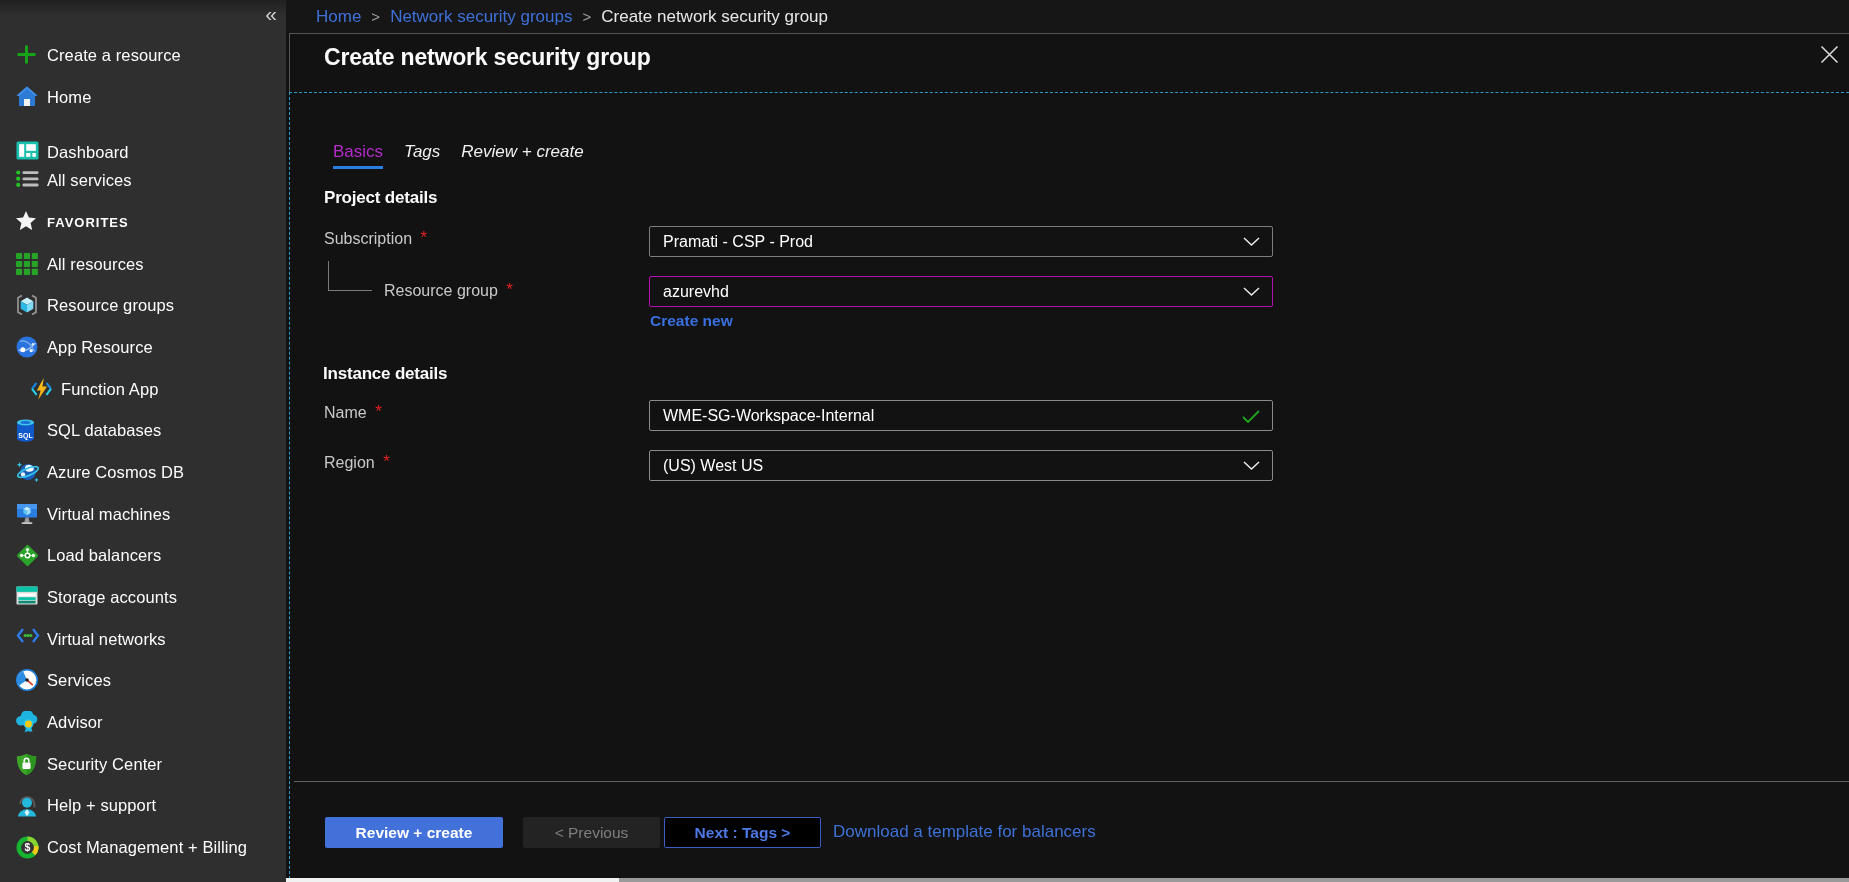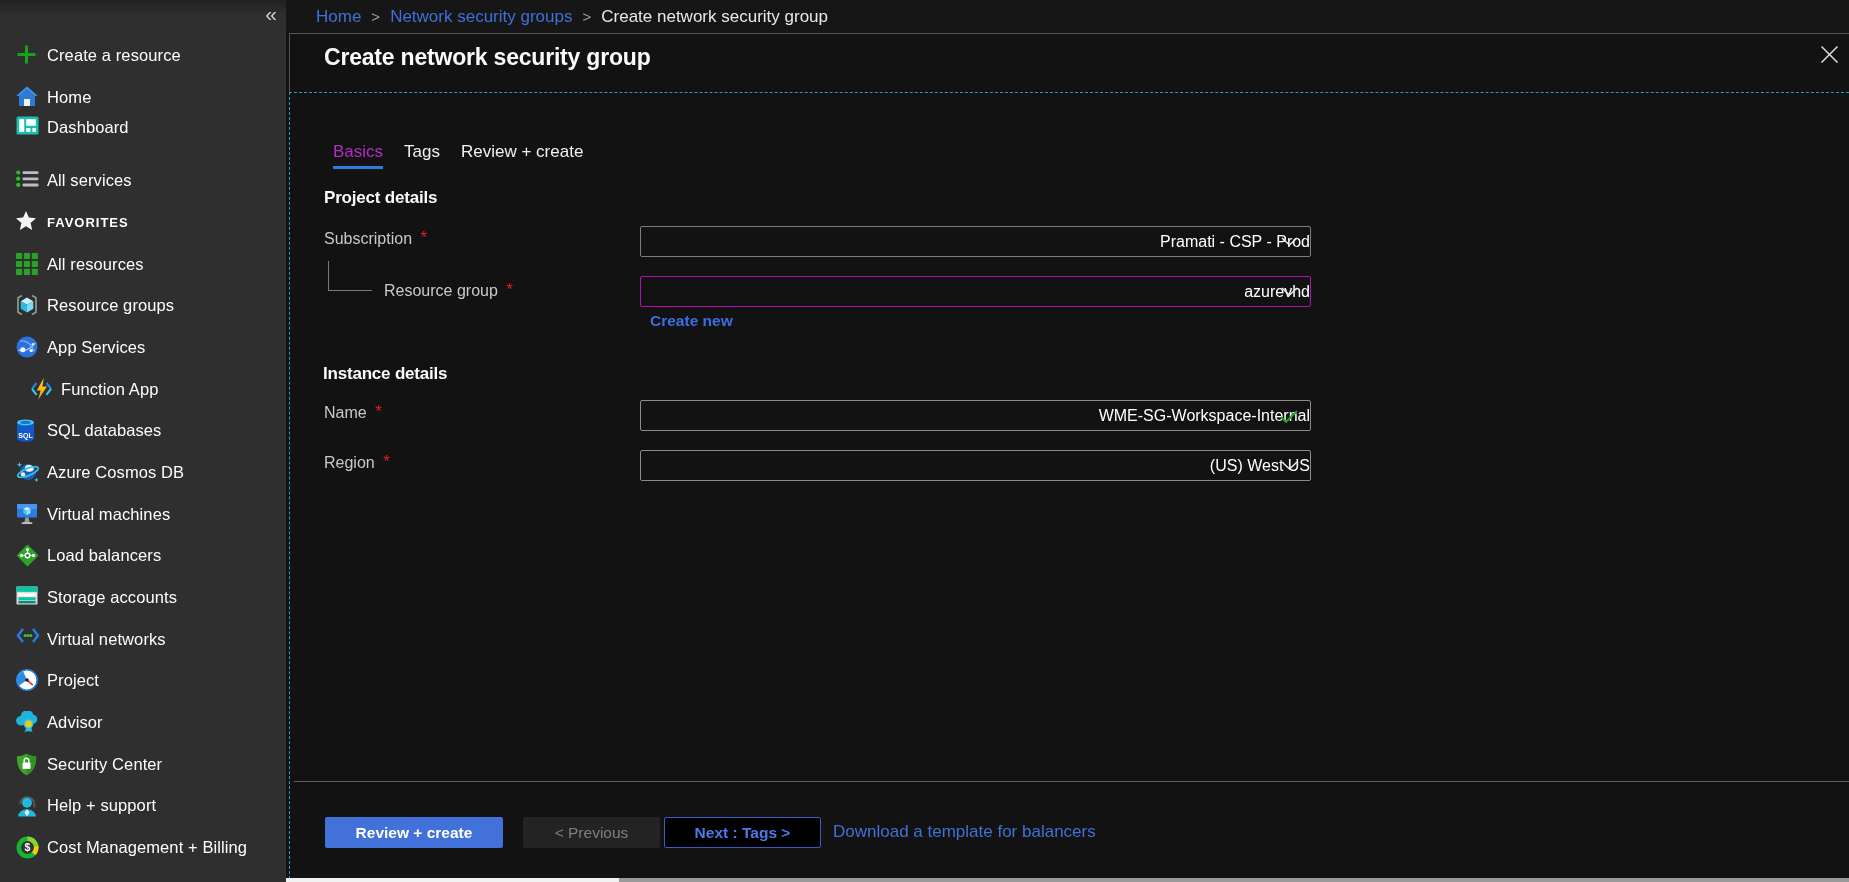--- a/index.html
+++ b/index.html
@@ -26,27 +26,27 @@
 #titlebox { position:absolute; left:3px; top:34px; width:1560px; height:58px; border-left:1px solid #555; }
 #title { position:absolute; left:34px; top:10px; color:#fbfbfb; font-size:23px; font-weight:bold; letter-spacing:-0.2px; }
 #closex { position:absolute; right:10px; top:11px; }
 
 #panel { position:absolute; left:3px; top:92px; width:1560px; height:787px; border:1px dashed #2b9bc6; border-right:none; border-bottom:none; }
 
 
 #tabs { position:absolute; left:43px; top:49px; font-size:17px; }
 #tabs span { margin-right:21px; }
 .tab-active { color:#b32cc9; display:inline-block; padding-bottom:4px; border-bottom:3px solid #2a7de1; }
-.tab { color:#f0f0f0; }
+.tab { color:#f0f0f0;font-style:italic; }
 
 
 .h2 { position:absolute; color:#fbfbfb; font-size:17px; font-weight:bold; letter-spacing:-0.2px; }
 .lbl { position:absolute; color:#c9c9c9; font-size:16px; }
 .ast { color:#e62020; margin-left:4px; font-size:17px; position:relative; top:-1px; }
-.field { position:absolute; left:350px; width:671px; height:31px; border:1px solid #7d7d7d; border-radius:2px; background:#121212; color:#fff; font-size:16px; line-height:29px; padding-left:13px;text-align:right; }
+.field { position:absolute; left:359px; width:624px; height:31px; border:1px solid #7d7d7d; border-radius:2px; background:#121212; color:#fff; font-size:16px; line-height:29px; padding-left:13px; }
 .chev { position:absolute; right:12px; top:10px; }
 #connector { position:absolute; left:38px; top:168px; width:44px; height:30px; border-left:1px solid #7a7a7a; border-bottom:1px solid #7a7a7a; }
 #createnew { position:absolute; left:360px; top:219px; color:#3a6fe0; font-size:15.5px; font-weight:bold; }
 
 
 #footline { position:absolute; left:4px; top:688px; width:1556px; border-top:1px solid #606060; }
 .btn { position:absolute; top:724px; height:31px; border-radius:2px; font-size:15.5px; text-align:center; }
 #btn-review { left:35px; width:178px; background:#4272d9; color:#fff; font-weight:bold; line-height:31px; }
 #btn-prev { left:233px; width:137px; background:#232323; color:#7f7f7f; line-height:31px; }
 #btn-next { left:374px; width:157px; background:#000000; border:1px solid #3a5dc0; color:#4f79e6; font-weight:bold; line-height:29px; }
@@ -70,21 +70,21 @@
       <div class="t">Create a resource</div>
     </div>
     <div class="mi" style="top:77px;">
       <svg width="22" height="21" viewBox="0 0 22 21">
         <polygon points="11,0.5 21.5,9.8 19,9.8 19,20 3,20 3,9.8 0.5,9.8" fill="#2e7bd6"></polygon>
         <polygon points="11,0.5 21.5,9.8 19,9.8 11,2.8 3,9.8 0.5,9.8" fill="#4190e8"></polygon>
         <rect x="8" y="13" width="6" height="7" fill="#f2f2f2"></rect>
       </svg>
       <div class="t">Home</div>
     </div>
-    <div class="mi" style="top:107px;padding-left:47px;">
+    <div class="mi" style="top:132px;padding-left:47px;">
       <svg width="23" height="19" viewBox="0 0 23 19">
         <rect x="0.5" y="0.5" width="22" height="18" rx="1.5" fill="#1ac0ad"></rect>
         <rect x="3.2" y="3.2" width="5" height="12.6" fill="#fff"></rect>
         <rect x="10.2" y="3.2" width="9.6" height="6.6" fill="#fff"></rect>
         <rect x="10.2" y="12" width="4.2" height="3.8" fill="#fff"></rect>
         <rect x="16.4" y="12" width="3.4" height="3.8" fill="#fff"></rect>
       </svg>
       <div class="t">Dashboard</div>
     </div>
     <div class="mi" style="top:160.4px;">
@@ -132,21 +132,21 @@
     </div>
     <div class="mi" style="top:327px;">
       <svg width="22" height="22" viewBox="0 0 22 22">
         <circle cx="11" cy="11" r="10.5" fill="#2a72dd"></circle>
         <path d="M2.5 14 Q11 17 19.5 7" fill="none" stroke="#9cc3f0" stroke-width="1.5"></path>
         <path d="M4 5.5 Q12 2.5 18.5 15.5" fill="none" stroke="#7fb0ec" stroke-width="1.3"></path>
         <circle cx="6.8" cy="13.8" r="2.5" fill="#fff"></circle>
         <circle cx="15.2" cy="14.6" r="1.7" fill="#f0f6fd"></circle>
         <circle cx="16.8" cy="8.2" r="1.2" fill="#dcebfa"></circle>
       </svg>
-      <div class="t">App Services</div>
+      <div class="t">App Resource</div>
     </div>
     <div class="mi" style="top:368.6px;margin-left:14px;">
       <svg width="23" height="22" viewBox="0 0 23 22">
         <defs>
             <linearGradient id="fg" x1="0" y1="0" x2="0" y2="1">
               <stop offset="0" stop-color="#ffd21c"></stop>
               <stop offset="1" stop-color="#f09c14"></stop>
             </linearGradient>
           </defs>
         <path d="M6.4 5 L2 10.9" stroke="#1e86de" stroke-width="2.1"></path>
@@ -222,21 +222,21 @@
       <div class="t">Virtual networks</div>
     </div>
     <div class="mi" style="top:660.2px;">
       <svg width="22" height="22" viewBox="0 0 22 22">
         <circle cx="11" cy="11" r="10.2" fill="#fff"></circle>
         <circle cx="11" cy="11" r="10.2" fill="none" stroke="#2080dd" stroke-width="1.6"></circle>
         <path d="M11 11 L7.2 2.6 A9.2 9.2 0 0 0 3.2 16.6 z" fill="#2a8de4"></path>
         <path d="M11 11 L16.8 16.2" stroke="#d8402a" stroke-width="1.7"></path>
         <circle cx="11" cy="11" r="1.8" fill="#222"></circle>
       </svg>
-      <div class="t">Project</div>
+      <div class="t">Services</div>
     </div>
     <div class="mi" style="top:701.8px;">
       <svg width="23" height="23" viewBox="0 0 23 23">
         <path d="M5 14.5 a4.8 4.8 0 0 1 -0.3 -9.6 a6.6 6.6 0 0 1 12.8 -1.2 a4.6 4.6 0 0 1 0.2 9z" fill="#1fb4e0"></path>
         <path d="M10.5 14 l-2 7.5 3.2 -1.8 3.2 1.8 -2 -7.5z" fill="#1ba5cf"></path>
         <path d="M14.5 14 l2 7 -3.2 -1.8 -3.2 1.8 2 -7z" fill="#23c0e2"></path>
         <circle cx="12.5" cy="12.8" r="4.9" fill="#27c7e8"></circle>
         <circle cx="12.5" cy="13" r="3.4" fill="#f2c811"></circle>
       </svg>
       <div class="t">Advisor</div>

